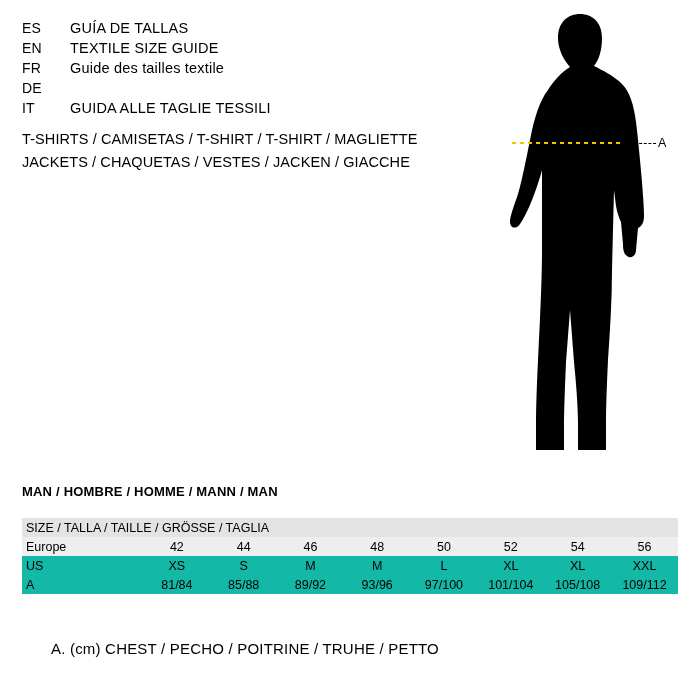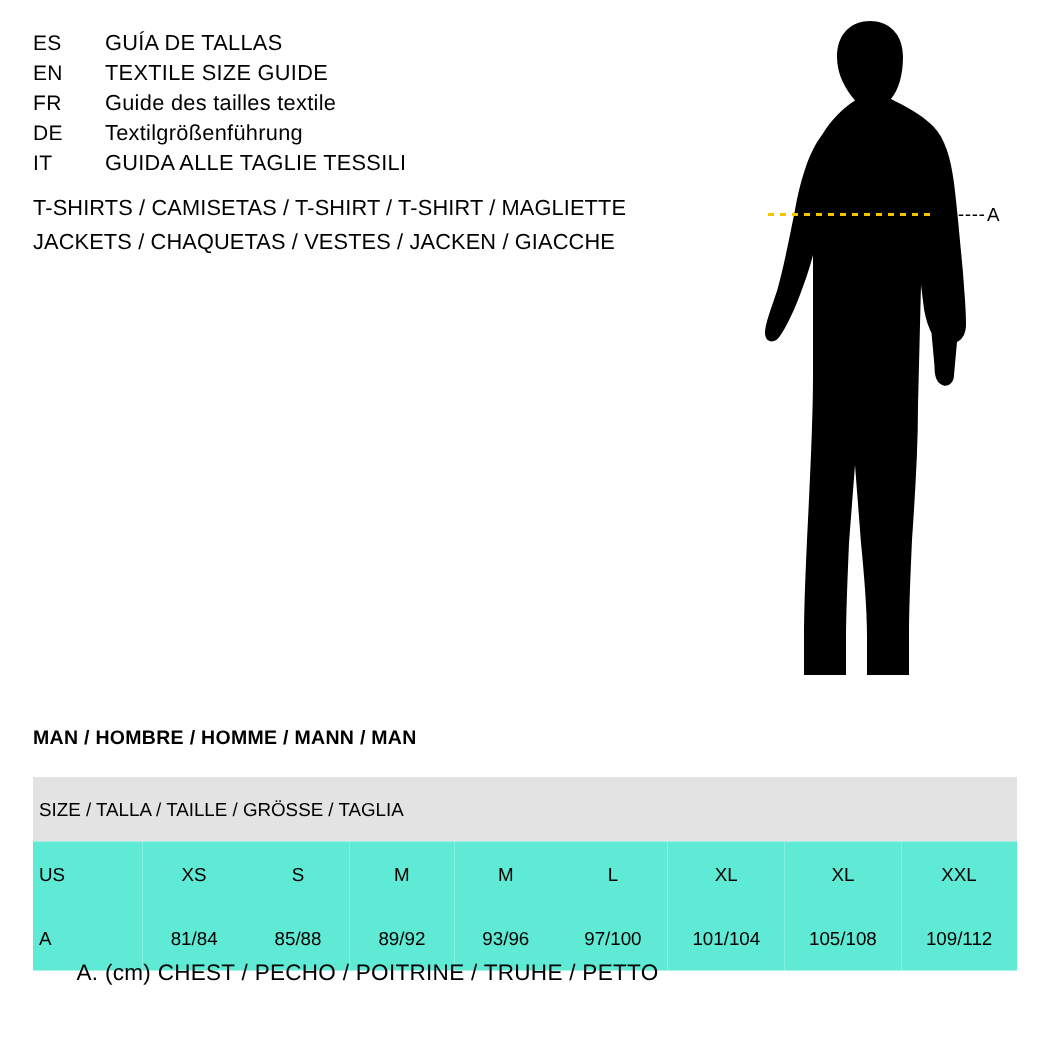--- a/index.html
+++ b/index.html
@@ -96,33 +96,33 @@
 
   table.size-table {
     position: absolute;
     left: 22px;
     top: 518px;
     width: 656px;
     border-collapse: collapse;
     font-size: 12.5px;
   }
   table.size-table td {
-    padding: 12px;
+    padding: 0;
     height: 19px;
     vertical-align: middle;
   }
   .row-head td {
     background: #e3e3e3;
     font-size: 12.5px;
   }
   .row-shade td {
     background: #eeeeee;
   }
   .row-white td {
-    background: #5eead4;
+    background: #14b8a6;
   }
   .col-label {
     width: 118px;
     padding-left: 4px !important;
     text-align: left;
   }
   .cell {
     width: 67px;
     text-align: center;
   }
@@ -153,21 +153,20 @@
     <div class="lang-row">
       <span class="lang-code">EN</span>
       <span class="lang-text">TEXTILE SIZE GUIDE</span>
     </div>
     <div class="lang-row">
       <span class="lang-code">FR</span>
       <span class="lang-text">Guide des tailles textile</span>
     </div>
     <div class="lang-row">
       <span class="lang-code">DE</span>
-      <span class="lang-text">Textilgrößenführung</span>
     </div>
     <div class="lang-row">
       <span class="lang-code">IT</span>
       <span class="lang-text">GUIDA ALLE TAGLIE TESSILI</span>
     </div>
   </div>
 
   <div class="cat-block">
     <div class="cat-line">T-SHIRTS / CAMISETAS / T-SHIRT / T-SHIRT / MAGLIETTE</div>
     <div class="cat-line">JACKETS / CHAQUETAS / VESTES / JACKEN / GIACCHE</div>
@@ -224,20 +223,31 @@
     <div class="chest-callout">A</div>
   </div>
 
   <div class="man-label">MAN / HOMBRE / HOMME / MANN / MAN</div>
 
   <table class="size-table">
     <tbody>
       <tr class="row-head">
         <td class="head-span" colspan="9">SIZE / TALLA / TAILLE / GRÖSSE / TAGLIA</td>
       </tr>
+      <tr class="row-shade">
+        <td class="col-label">Europe</td>
+        <td class="cell">42</td>
+        <td class="cell">44</td>
+        <td class="cell">46</td>
+        <td class="cell">48</td>
+        <td class="cell">50</td>
+        <td class="cell">52</td>
+        <td class="cell">54</td>
+        <td class="cell">56</td>
+      </tr>
       <tr class="row-white">
         <td class="col-label">US</td>
         <td class="cell">XS</td>
         <td class="cell">S</td>
         <td class="cell">M</td>
         <td class="cell">M</td>
         <td class="cell">L</td>
         <td class="cell">XL</td>
         <td class="cell">XL</td>
         <td class="cell">XXL</td>

